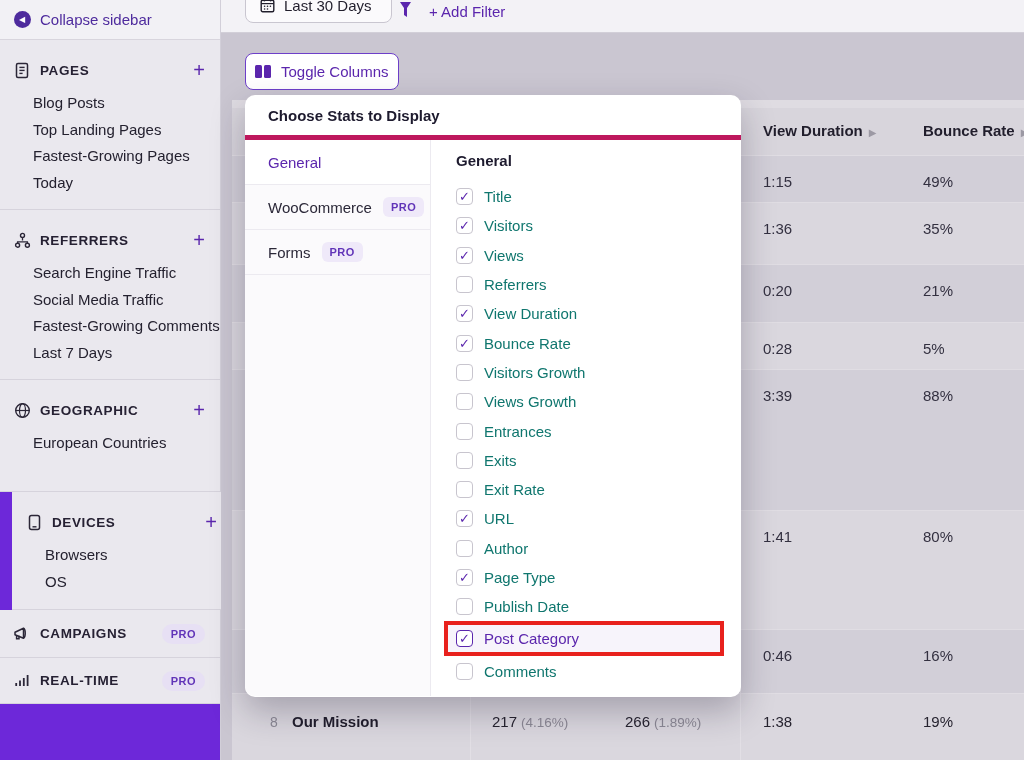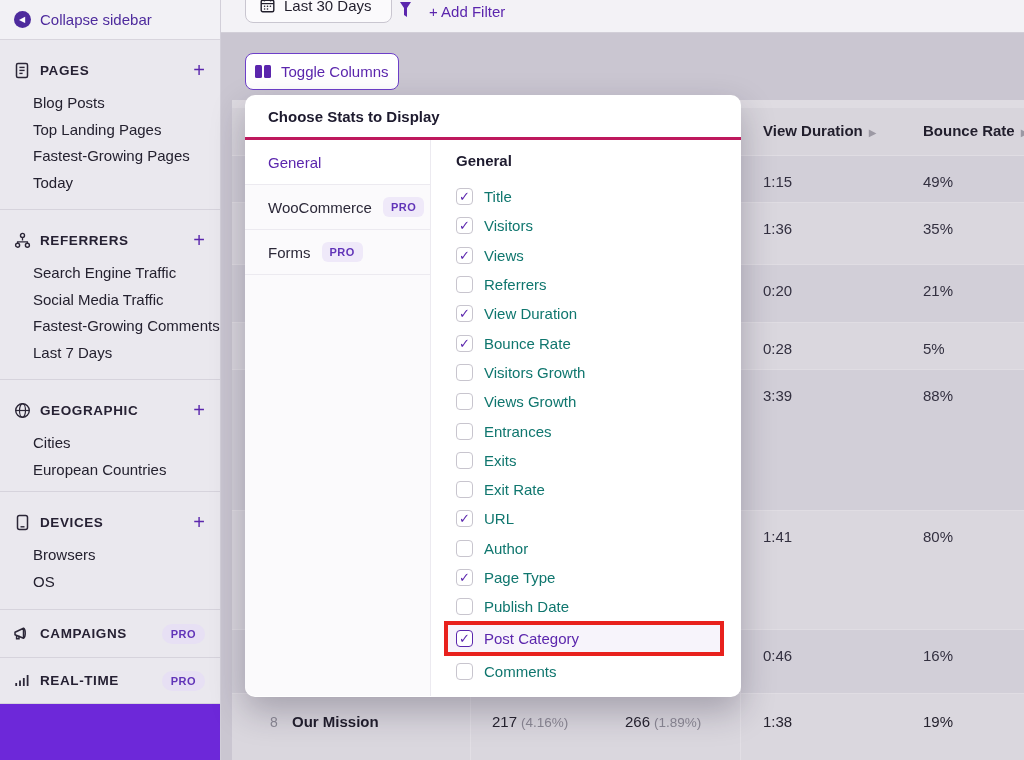--- a/index.html
+++ b/index.html
@@ -69,21 +69,21 @@
   .hcell .sort { color:#9c99a4; font-size:10px; margin-left:6px; }
   .hcell .sort::after { content:"▶"; }
   .bcell { position:absolute; top:19px; font-size:15px; color:#26232f; white-space:nowrap; }
   .bcell.num { left:38px; color:#8b8894; font-size:14px; top:20px; }
   .bcell.title { left:60px; font-weight:bold; color:#201d2b; }
   .bcell .pct { color:#8b8894; font-size:13.5px; margin-left:4px;text-align:center; }
 
   
   #panel { position:absolute; left:24px; top:95px; width:496px; height:602px;
     background:#ffffff; border-radius:10px; box-shadow:0 14px 34px rgba(28,22,48,.28); }
-  #panel-head { height:45px; border-bottom:3px solid #be185d; display:flex; align-items:center; padding-left:23px; }
+  #panel-head { height:45px; border-bottom:5px solid #be185d; display:flex; align-items:center; padding-left:23px; }
   #panel-head .txt { font-size:15px; font-weight:bold; color:#1d1a2e; }
   #panel-body { display:flex; height:556px; }
   #tabs { width:186px; border-right:1px solid #eceaf0; background:#fbfafc;
     border-bottom-left-radius:10px; display:flex; flex-direction:column; }
   .tab { height:45px; border-bottom:1px solid #eceaf0; display:flex; align-items:center;
     padding-left:23px; font-size:15px; color:#2b2838; background:#fbfafc; cursor:default; }
   .tab.active { background:#ffffff; color:#5b26ad; }
   .tab .pill { background:#efe9f9; color:#6134b8; font-size:11px; font-weight:bold; letter-spacing:.5px;
     padding:4px 8px; border-radius:6px; margin-left:11px; }
   #opts { flex:1; padding:12px 0 0 25px; }
@@ -160,26 +160,25 @@
           <svg class="icn" width="17" height="17" viewBox="0 0 17 17">
               <circle cx="8.5" cy="8.5" r="6.8" fill="none" stroke="#2b2637" stroke-width="1.4"></circle>
               <ellipse cx="8.5" cy="8.5" rx="3" ry="6.8" fill="none" stroke="#2b2637" stroke-width="1.2"></ellipse>
               <line x1="1.7" y1="8.5" x2="15.3" y2="8.5" stroke="#2b2637" stroke-width="1.2"></line>
             </svg>
         </span>
         <span class="ttl">GEOGRAPHIC</span>
         <span class="sb-plus">+</span>
       </div>
       <div class="sb-items">
-        <div class="sb-item">Cities</div>
         <div class="sb-item">European Countries</div>
       </div>
     </div>
 
-    <div class="sb-section" style="top:492px; height:118px;">
+    <div class="sb-section" style="top:492px; height:118px;margin-left:12px;">
       <div class="sb-head">
         <span class="ic">
           <svg class="icn" width="13" height="17" viewBox="0 0 13 17">
               <rect x="1.5" y="1.5" width="10" height="14" rx="2" fill="none" stroke="#2b2637" stroke-width="1.5"></rect>
               <line x1="4.5" y1="12.8" x2="8.5" y2="12.8" stroke="#2b2637" stroke-width="1.4"></line>
             </svg>
         </span>
         <span class="ttl">DEVICES</span>
         <span class="sb-plus">+</span>
       </div>

